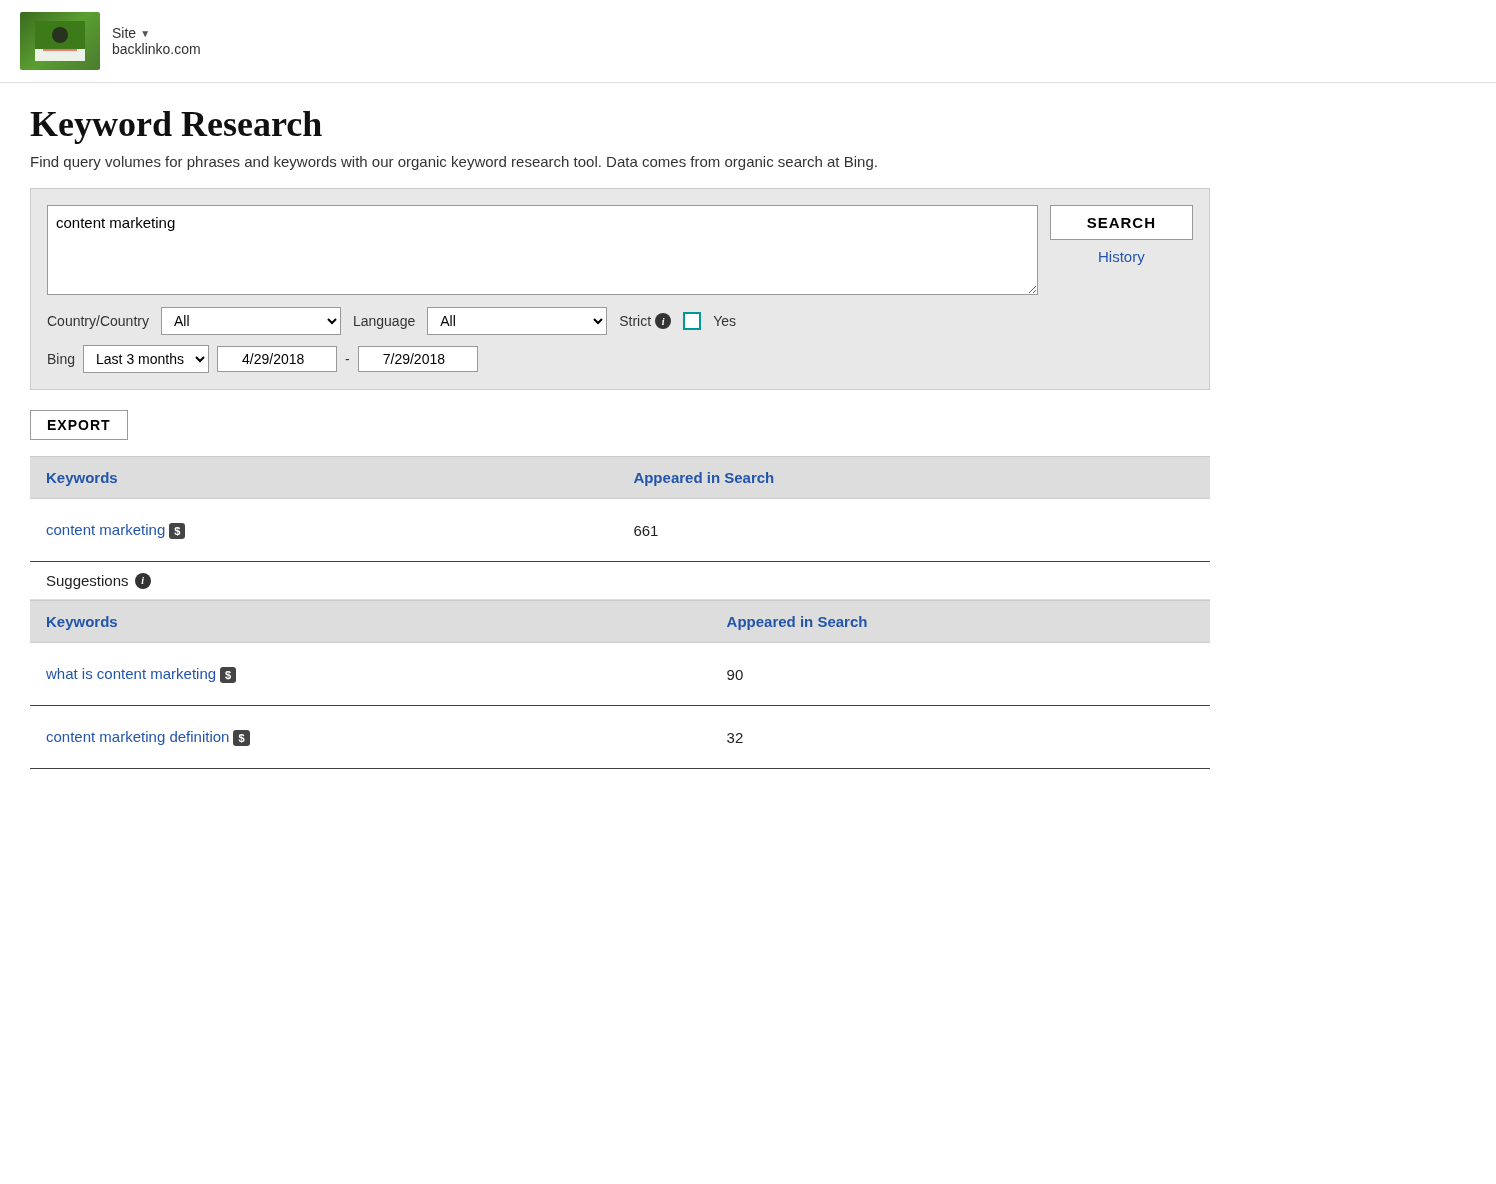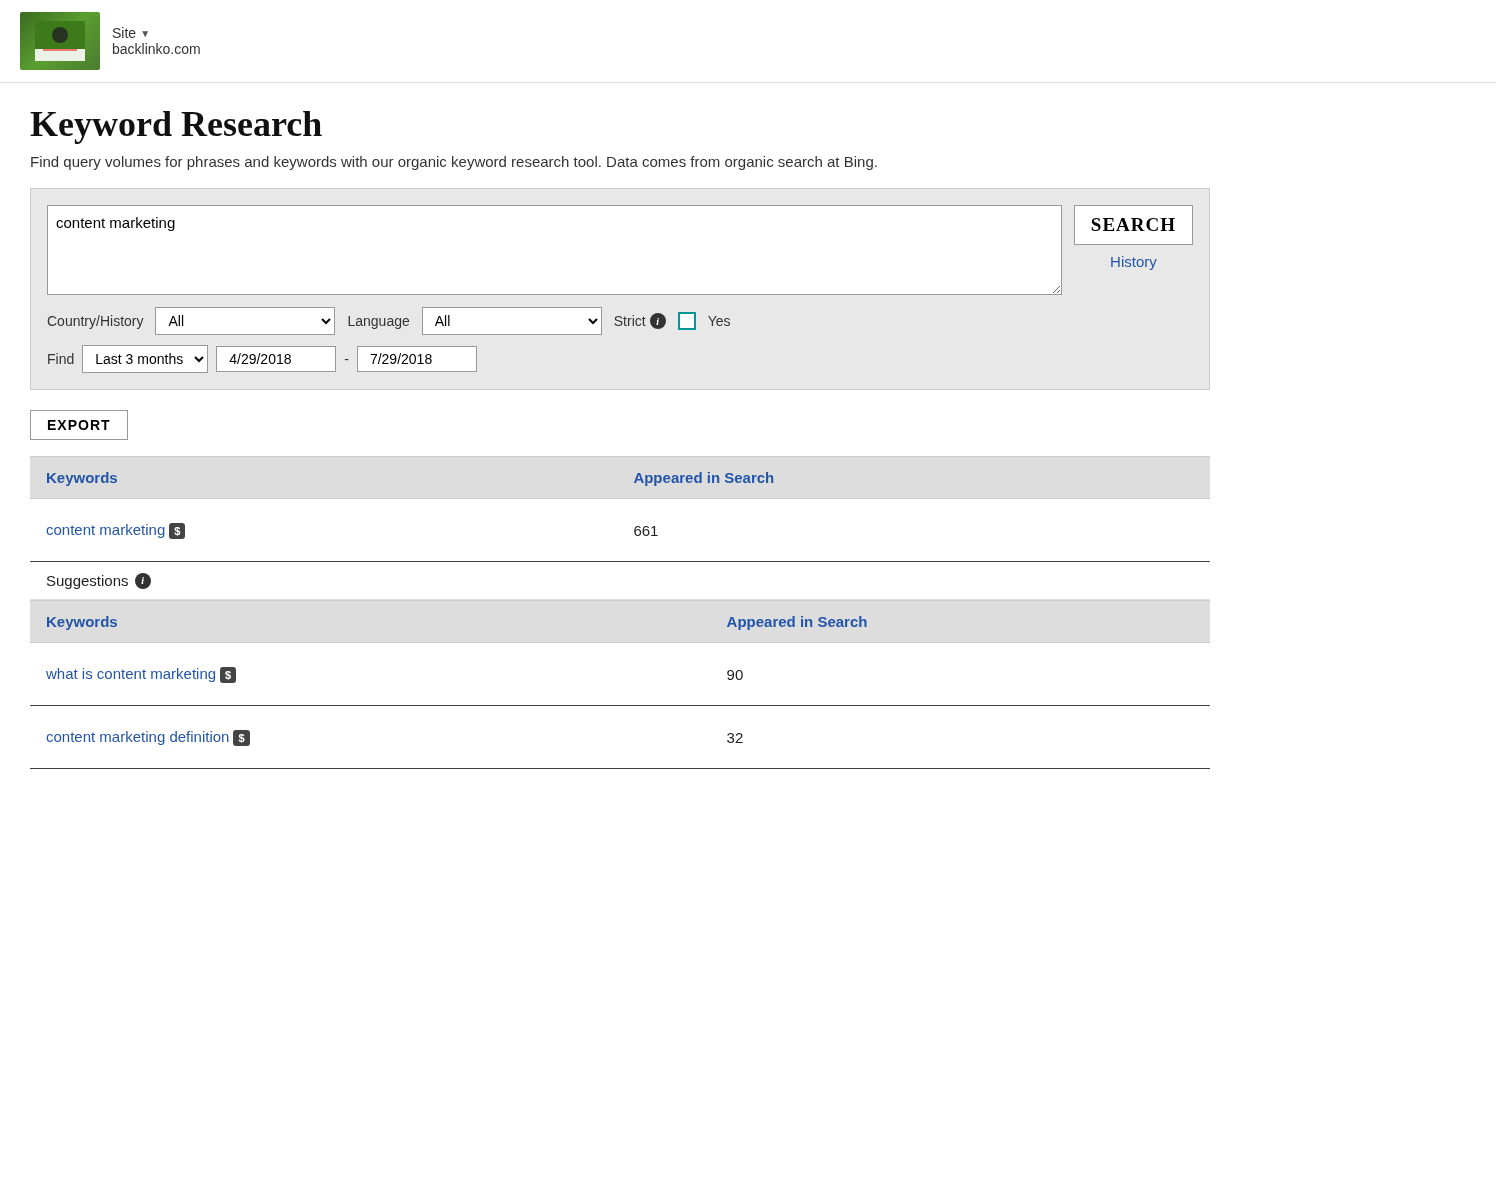--- a/index.html
+++ b/index.html
@@ -99,23 +99,23 @@
     }
     .search-buttons {
       display: flex;
       flex-direction: column;
       align-items: center;
       gap: 8px;
     }
     .search-button {
       background: #fff;
       border: 1px solid #999;
-      padding: 8px 16px;
-      font-size: 19px;
-      font-family: Liberation Serif, serif;
+      padding: 8px 36px;
+      font-size: 15px;
+      font-family: Liberation Sans, sans-serif;
       font-weight: bold;
       cursor: pointer;
       letter-spacing: 1px;
       white-space: nowrap;
     }
     .history-link {
       color: #2255aa;
       font-size: 15px;
       font-family: Arial, sans-serif;
       cursor: pointer;
@@ -183,21 +183,21 @@
       font-size: 14px;
     }
     .date-select {
       padding: 4px 8px;
       font-size: 14px;
       border: 1px solid #999;
       background: #fff;
       cursor: pointer;
     }
     .date-input {
-      padding: 4px 12px;
+      padding: 4px 24px;
       font-size: 14px;
       border: 1px solid #999;
       background: #fff;
       width: 120px;
       font-family: Arial, sans-serif;
     }
     .date-separator {
       color: #333;
     }
     .export-row {
@@ -310,38 +310,38 @@
   <div class="search-panel">
     <div class="search-row">
       <textarea class="search-textarea" style="">content marketing</textarea>
       <div class="search-buttons">
         <button class="search-button">SEARCH</button>
         <a class="history-link">History</a>
       </div>
     </div>
 
     <div class="filter-row">
-      <span class="filter-label">Country/History</span>
+      <span class="filter-label">Country/Country</span>
       <select class="filter-select">
         <option>All</option>
       </select>
       <span class="filter-label">Language</span>
       <select class="filter-select">
         <option>All</option>
       </select>
       <span class="strict-label">
         <span>Strict</span>
         <span class="info-icon">i</span>
       </span>
       <span class="strict-checkbox"></span>
       <span class="yes-label">Yes</span>
     </div>
 
     <div class="date-row">
-      <span class="filter-label">Find</span>
+      <span class="filter-label">Bing</span>
       <select class="date-select">
         <option>Last 3 months</option>
         <option>Last month</option>
         <option>Last 6 months</option>
         <option>Last year</option>
         <option>Custom</option>
       </select>
       <input type="text" class="date-input" value="4/29/2018" style="">
       <span class="date-separator">-</span>
       <input type="text" class="date-input" value="7/29/2018" style="">

